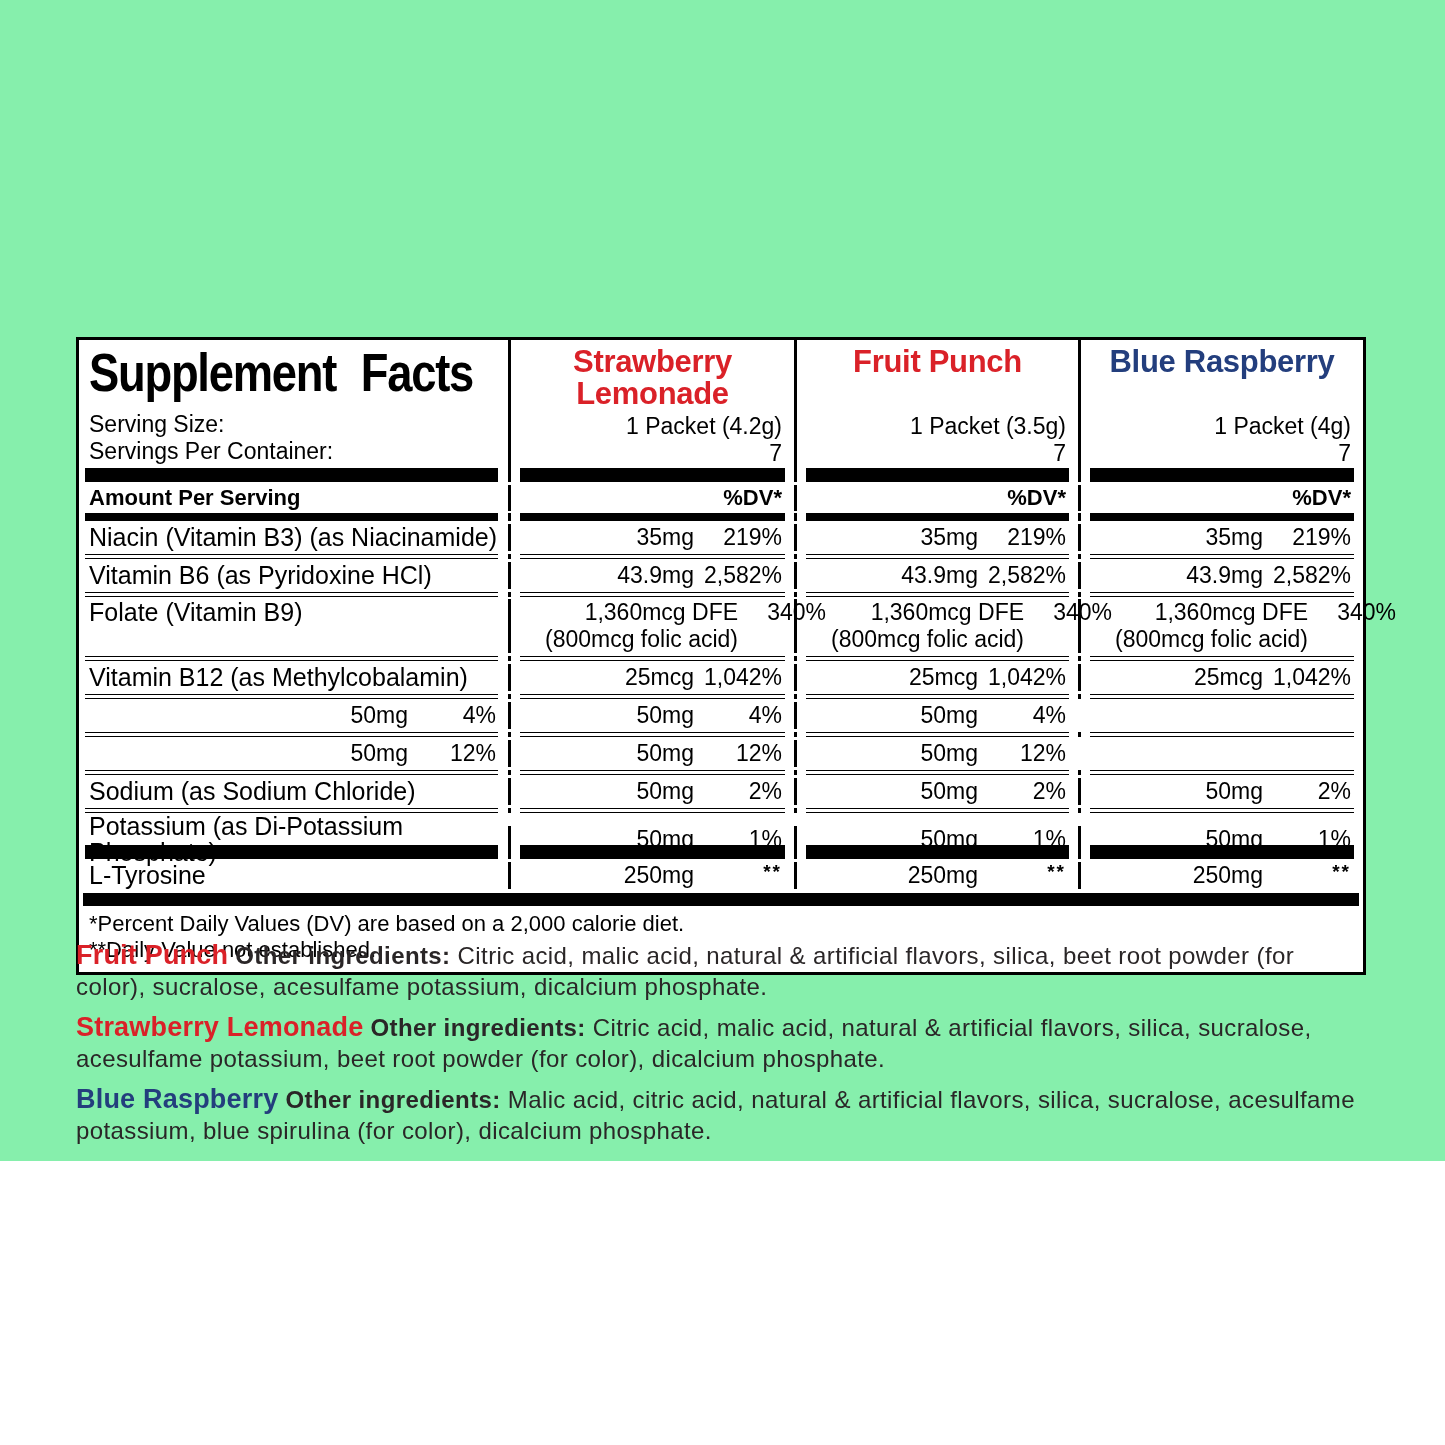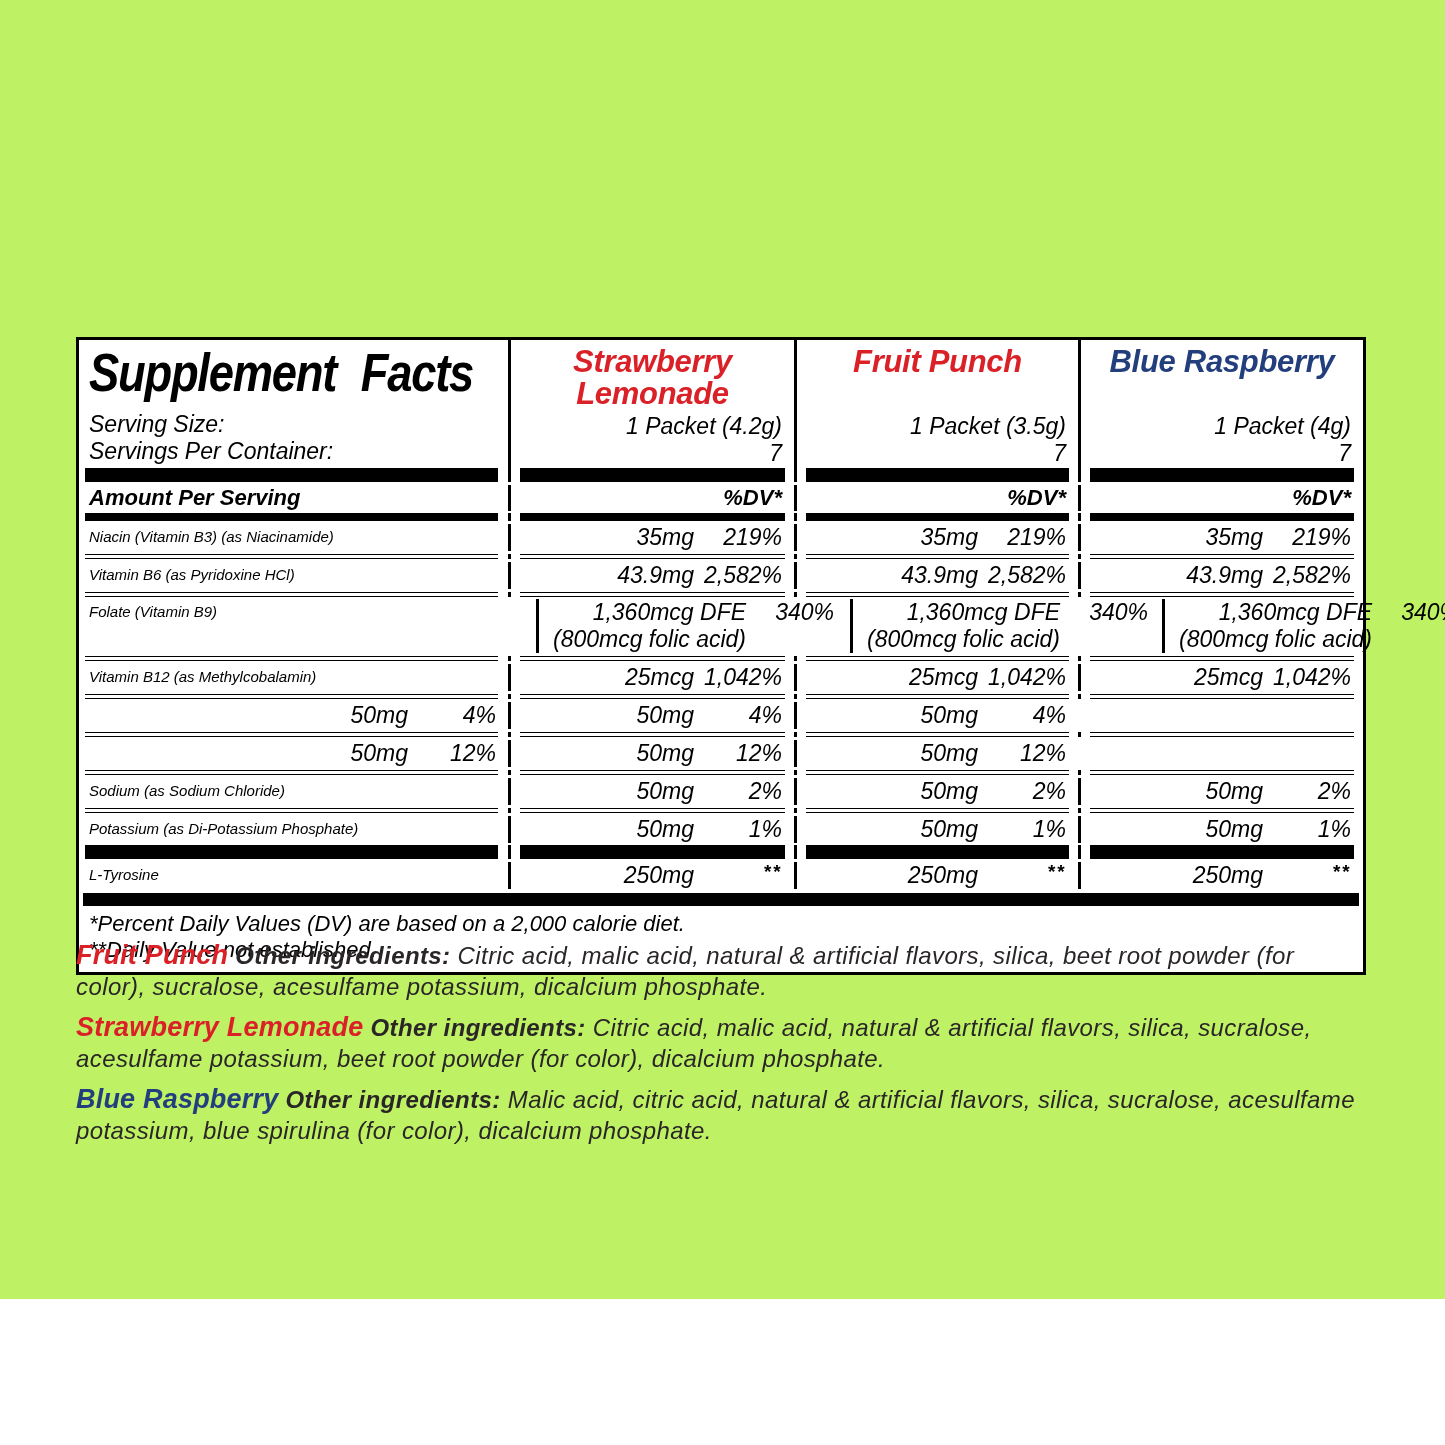--- a/index.html
+++ b/index.html
@@ -1,18 +1,18 @@
 <!DOCTYPE html>
 <html><head>
 <meta charset="utf-8">
 <style>
   * { box-sizing: border-box; }
   html,body { margin:0; padding:0; background:#ffffff; }
   body { width:1445px; height:1445px; font-family:"Liberation Sans", sans-serif; color:#000; }
-  .sheet { position:relative; width:1445px; height:1299px; background:#bef264; overflow:hidden;font-style:italic; }
+  .sheet { position:relative; width:1445px; height:1161px; background:#86efac; overflow:hidden; }
 
   
   .facts-box { position:absolute; left:76px; top:337px; width:1290px; border:3px solid #000; background:#fff; }
   .grid { display:grid; grid-template-columns:429px 286px 284px 285px; }
   .grid > .c + .c { border-left:3px solid #000; }
 
   
   .hdr-row { height:128px; }
   .hdr-left { padding:6px 0 3px 10px; display:flex; flex-direction:column; justify-content:space-between; }
   .title { font-size:54px; font-weight:bold; letter-spacing:-1.5px; word-spacing:16px; white-space:nowrap;
@@ -31,25 +31,25 @@
   .bar-row2 { align-items:center; height:8px; }
   .bar-row3 { align-items:center; height:14px; }
 
   
   .aps-row { height:31px; align-items:center; }
   .aps { font-weight:bold; font-size:22px; padding-left:10px; }
   .dvh { font-weight:bold; font-size:22px; text-align:right; padding-right:12px; }
 
   
   .nrow { height:32px; align-items:center; }
-  .nrow.tall { height:58px; align-items:start; padding-top:2px;gap:28px; }
-  .lbl { font-size:15px; padding-left:10px; line-height:26px; }
+  .nrow.tall { height:58px; align-items:start; padding-top:2px; }
+  .lbl { font-size:25px; padding-left:10px; line-height:26px; }
   .val { display:grid; grid-template-columns:1fr 100px; align-items:center; }
   .tall .val { align-items:start;padding-left:14px; }
-  .amt { text-align:right; font-size:23px; line-height:27px; white-space:nowrap; }
+  .amt { text-align:right; font-size:23px; line-height:27px; white-space:nowrap;margin-left:20px; }
   .dv  { text-align:right; padding-right:12px; font-size:23px; }
   .dv-star { font-size:19px; position:relative; top:-5px; letter-spacing:2px; font-weight:bold; }
 
   
   .sep-row { height:6px; align-items:center; }
   .rule { border-top:1.5px solid #000; border-bottom:1.5px solid #000; height:5px; margin:0 9px; }
   .c1 .rule { margin:0 10px 0 6px; }
 
   
   .fullbar { height:13px; background:#000; margin:2px 4px 0 4px; }

